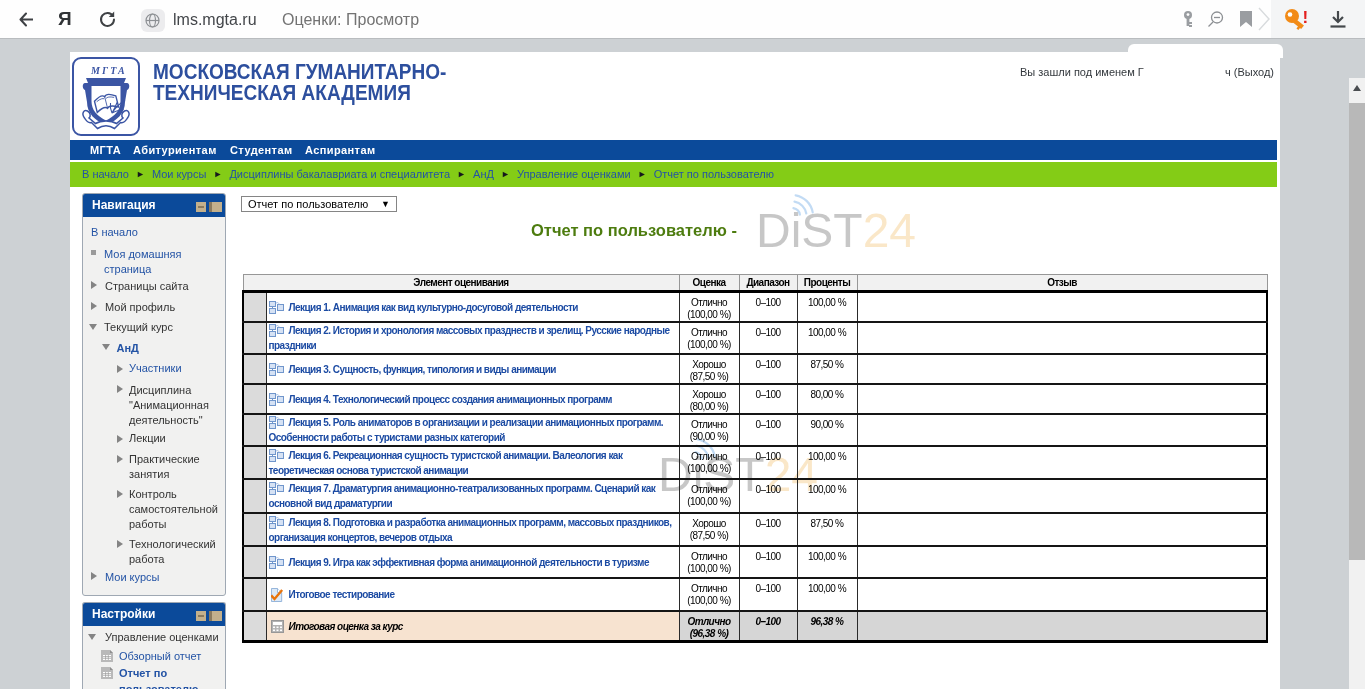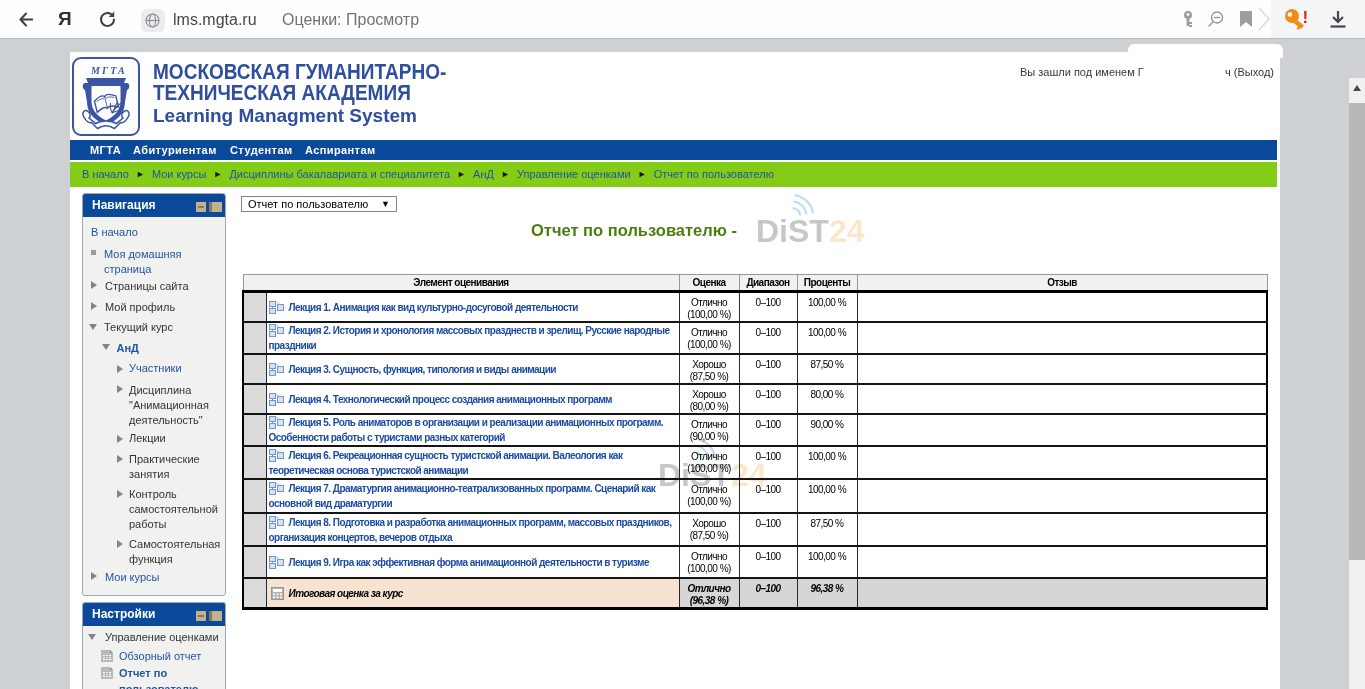--- a/index.html
+++ b/index.html
@@ -44,21 +44,21 @@
 .tri.r{border-left:6px solid #848484;border-top:4.5px solid transparent;border-bottom:4.5px solid transparent;}
 .tri.d{border-top:6px solid #848484;border-left:4.5px solid transparent;border-right:4.5px solid transparent;}
 .sqb{position:absolute;width:5px;height:5px;background:#9a9a9a;}
 .rico{position:absolute;width:12px;height:12px;}
 
 #selbox{left:171px;top:143.5px;width:154px;height:14px;border:1px solid #858585;background:#fff;font-size:11px;}
 #selbox .t{position:absolute;left:6px;top:1px;}
 #selbox .v{position:absolute;right:6px;top:2px;font-size:9px;color:#000;}
 #heading{left:461px;top:169px;font-size:16.5px;font-weight:bold;color:#4d7c0f;}
 
-.wm{font-weight:bold;font-size:32px;opacity:0.47;white-space:nowrap;line-height:40px;}
+.wm{font-weight:normal;font-size:48px;opacity:0.47;white-space:nowrap;line-height:40px;}
 .wm .g{color:#8a8a8a;}
 .wm .o{color:#f5cd8c;}
 
 table{border-collapse:collapse;position:absolute;left:172px;top:222px;table-layout:fixed;}
 td{padding:0;font-size:10px;letter-spacing:-0.53px;vertical-align:top;overflow:hidden;}
 thead td{border:1px solid #979797;border-bottom:3px solid #000;background:#f1f1f1;font-weight:bold;text-align:center;height:15px;vertical-align:middle;}
 tbody{border:2px solid #000;border-bottom:3px solid #000;}
 tbody td{border:1px solid #2a2a2a;border-bottom:2px solid #151515;}
 td.ind{background:#dbdbdb;}
 tr.cat td{background:#f7e3d0;border-left:none;border-right:none;vertical-align:middle;font-weight:bold;}
@@ -147,21 +147,20 @@
       <g transform="rotate(-14 32 43)">
         <path d="M21 39.5 C27 35.5 30.5 35.5 32 37.5 C33.5 35.5 37 35.5 43 39.5 L43 51 C37 47.5 33.5 47.5 32 49.5 C30.5 47.5 27 47.5 21 51 Z" fill="#fff" stroke="#3b55a4" stroke-width="1.4"></path>
         <path d="M32 37.5 L32 49.5 M23 40.5 C27 38.5 30 38.5 31 39.5 M33 39.5 C34 38.5 37 38.5 41 40.5" stroke="#3b55a4" stroke-width="0.8" fill="none"></path>
       </g>
       <path d="M38 54 C42 48 46 44 51 41.5 M38 54 C42 52 46 50.5 49.5 50.5 M38 54 C40.5 50 42 46.5 43 43.5 M38 54 C36.5 50.5 36 47 36.5 44" stroke="#3b55a4" stroke-width="1.1" fill="none"></path>
       <path d="M10.5 59 C7 54 10 50.5 13.5 52 C16.5 53.5 17 57 15 59 L21.5 64.5 C27 61 37 61 42.5 64.5 L49 59 C47 57 47.5 53.5 50.5 52 C54 50.5 57 54 53.5 59 C51.5 62.5 48.5 64 46.5 63.5 L40.5 69.5 C35 66 29 66 23.5 69.5 L17.5 63.5 C15.5 64 12.5 62.5 10.5 59 Z" fill="#fff" stroke="#3b55a4" stroke-width="1.5"></path>
     </svg>
   </div>
   <div class="abs title" id="t1">МОСКОВСКАЯ ГУМАНИТАРНО-</div>
   <div class="abs title" id="t2">ТЕХНИЧЕСКАЯ АКАДЕМИЯ</div>
-  <div class="abs title" id="t3">Learning Managment System</div>
   <div class="abs" id="usr1">Вы зашли под именем Г</div>
   <div class="abs" id="usr2">ч (Выход)</div>
   <div class="abs" id="menubar">
     <span style="left:20px">МГТА</span>
         <span style="left:63px">Абитуриентам</span>
         <span style="left:160px">Студентам</span>
         <span style="left:235px">Аспирантам</span>
   </div>
   <div class="abs" id="crumb">
         <div class="in"><a>В начало</a> <span class="s">►</span> <a>Мои курсы</a> <span class="s">►</span> <a>Дисциплины бакалавриата и специалитета</a> <span class="s">►</span> <a>АнД</a> <span class="s">►</span> <a>Управление оценками</a> <span class="s">►</span> <a>Отчет по пользователю</a></div>
@@ -188,21 +187,21 @@
     <div class="it" style="left:46px;top:168px"><a>Участники</a></div>
     <span class="tri r" style="left:33.5px;top:191px"></span>
     <div class="it" style="left:46px;top:188.5px;white-space:normal;width:96px;line-height:15px">Дисциплина "Анимационная деятельность"</div>
     <span class="tri r" style="left:33.5px;top:241px"></span>
     <div class="it" style="left:46px;top:238px">Лекции</div>
     <span class="tri r" style="left:33.5px;top:261px"></span>
     <div class="it" style="left:46px;top:258px;white-space:normal;width:96px;line-height:15px">Практические занятия</div>
     <span class="tri r" style="left:33.5px;top:296px"></span>
     <div class="it" style="left:46px;top:293px;white-space:normal;width:96px;line-height:15px">Контроль самостоятельной работы</div>
     <span class="tri r" style="left:33.5px;top:346px"></span>
-    <div class="it" style="left:46px;top:343px;white-space:normal;width:100px;line-height:15px">Самостоятельная функция</div>
+    <div class="it" style="left:46px;top:343px;white-space:normal;width:100px;line-height:15px">Технологический работа</div>
     <span class="tri r" style="left:7.5px;top:378px"></span>
     <div class="it" style="left:22px;top:377px"><a>Мои курсы</a></div>
   </div>
   <div class="abs block nav" id="blk2">
     <div class="bhead">
           <span class="ttl">Настройки</span>
           <span class="i1"></span>
           <span class="i2"></span>
         </div>
     <span class="tri d" style="left:5px;top:31px"></span>
@@ -400,20 +399,32 @@
                     <rect x="8.5" y="3.5" width="6" height="6"></rect>
                   </g>
                   <path d="M3.5 5.5 V7.5" stroke="#7096cc"></path>
                   <path d="M7 2 C9 1 10 2 10 3.5" stroke="#a8c0e4" fill="none"></path>
                 </svg></span><a>Лекция 9. Игра как эффективная форма анимационной деятельности в туризме</a></td>
             <td class="c">Отлично<br>(100,00&nbsp;%)</td>
             <td class="c">0–100</td>
             <td class="c">100,00 %</td>
             <td></td>
           </tr>
+    <tr style="height:33px">
+            <td class="ind"></td>
+            <td class="nm"><span class="mico" style="margin-left:2px;width:14px"><svg width="13" height="14" viewBox="0 0 14 15">
+                  <path d="M0.5 0.5 H7 L11.5 5 V14.5 H0.5 Z" fill="#dce9f7" stroke="#8fb0d8"></path>
+                  <path d="M7 0.5 L7 5 L11.5 5" fill="#fff" stroke="#8fb0d8"></path>
+                  <path d="M0.2 7.8 L3.8 11.8 L12 2.2" stroke="#e8740c" stroke-width="2.6" fill="none"></path>
+                </svg></span><a>Итоговое тестирование</a></td>
+            <td class="c">Отлично<br>(100,00&nbsp;%)</td>
+            <td class="c">0–100</td>
+            <td class="c">100,00 %</td>
+            <td></td>
+          </tr>
     <tr class="tot" style="height:29px">
             <td class="ind"></td>
             <td class="nm"><span class="mico" style="margin-left:2px;width:14px"><svg width="13" height="13" viewBox="0 0 13 13">
                   <rect x="0.5" y="0.5" width="12" height="12" fill="#b3b3b3" stroke="#979797"></rect>
                   <rect x="2" y="2" width="9" height="3" fill="#fff"></rect>
                   <g fill="#fff">
                     <rect x="2" y="6.5" width="2" height="1.6"></rect>
                     <rect x="5.5" y="6.5" width="2" height="1.6"></rect>
                     <rect x="9" y="6.5" width="2" height="1.6"></rect>
                     <rect x="2" y="9.5" width="2" height="1.6"></rect>

